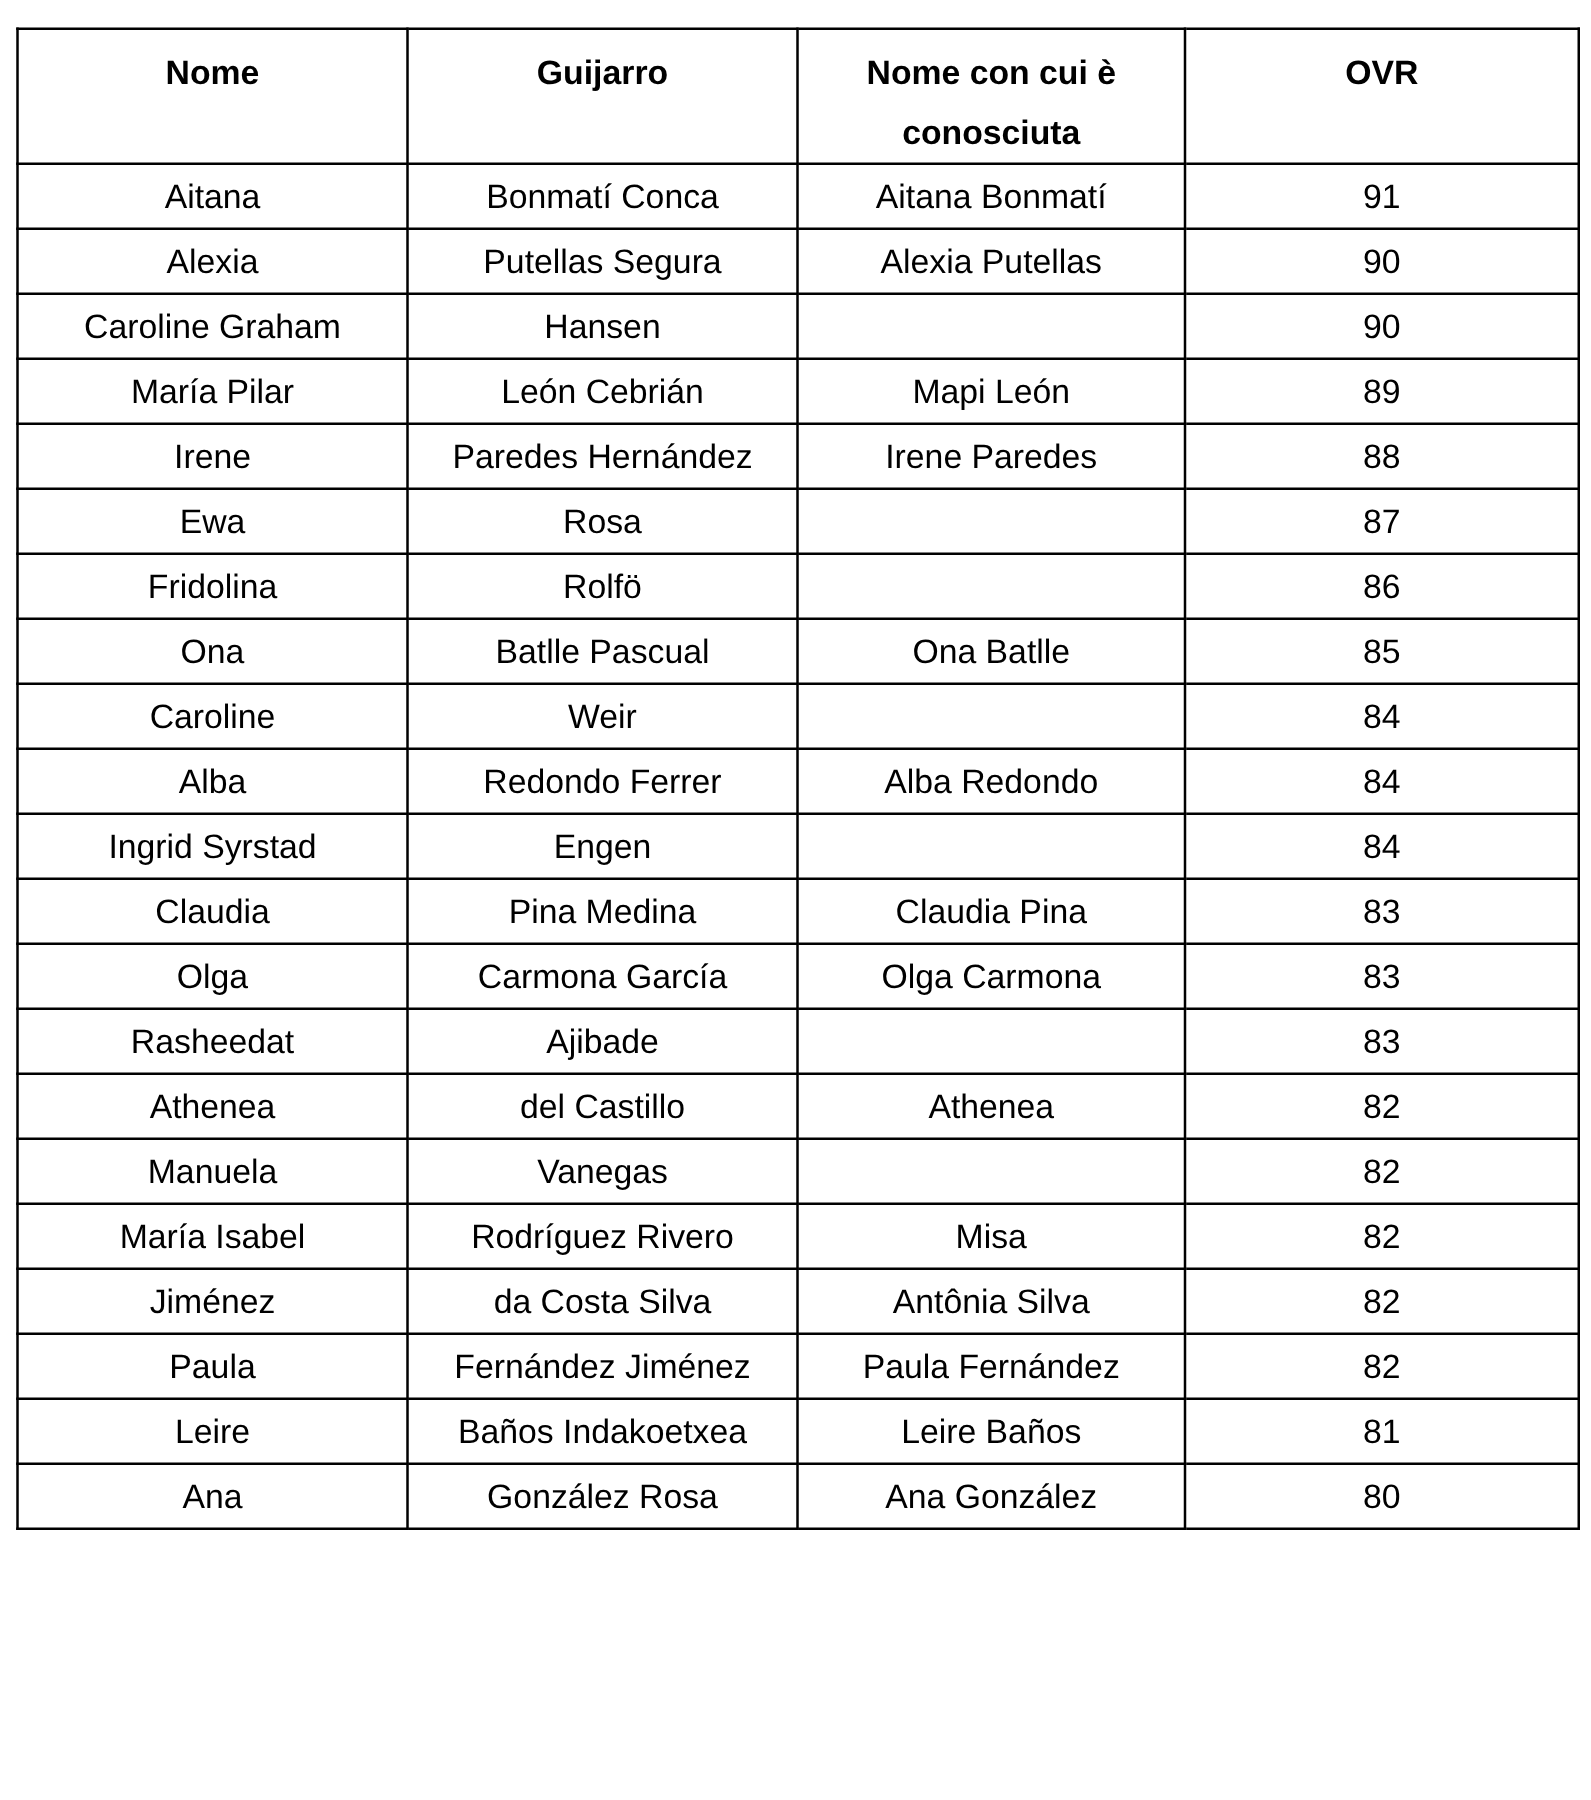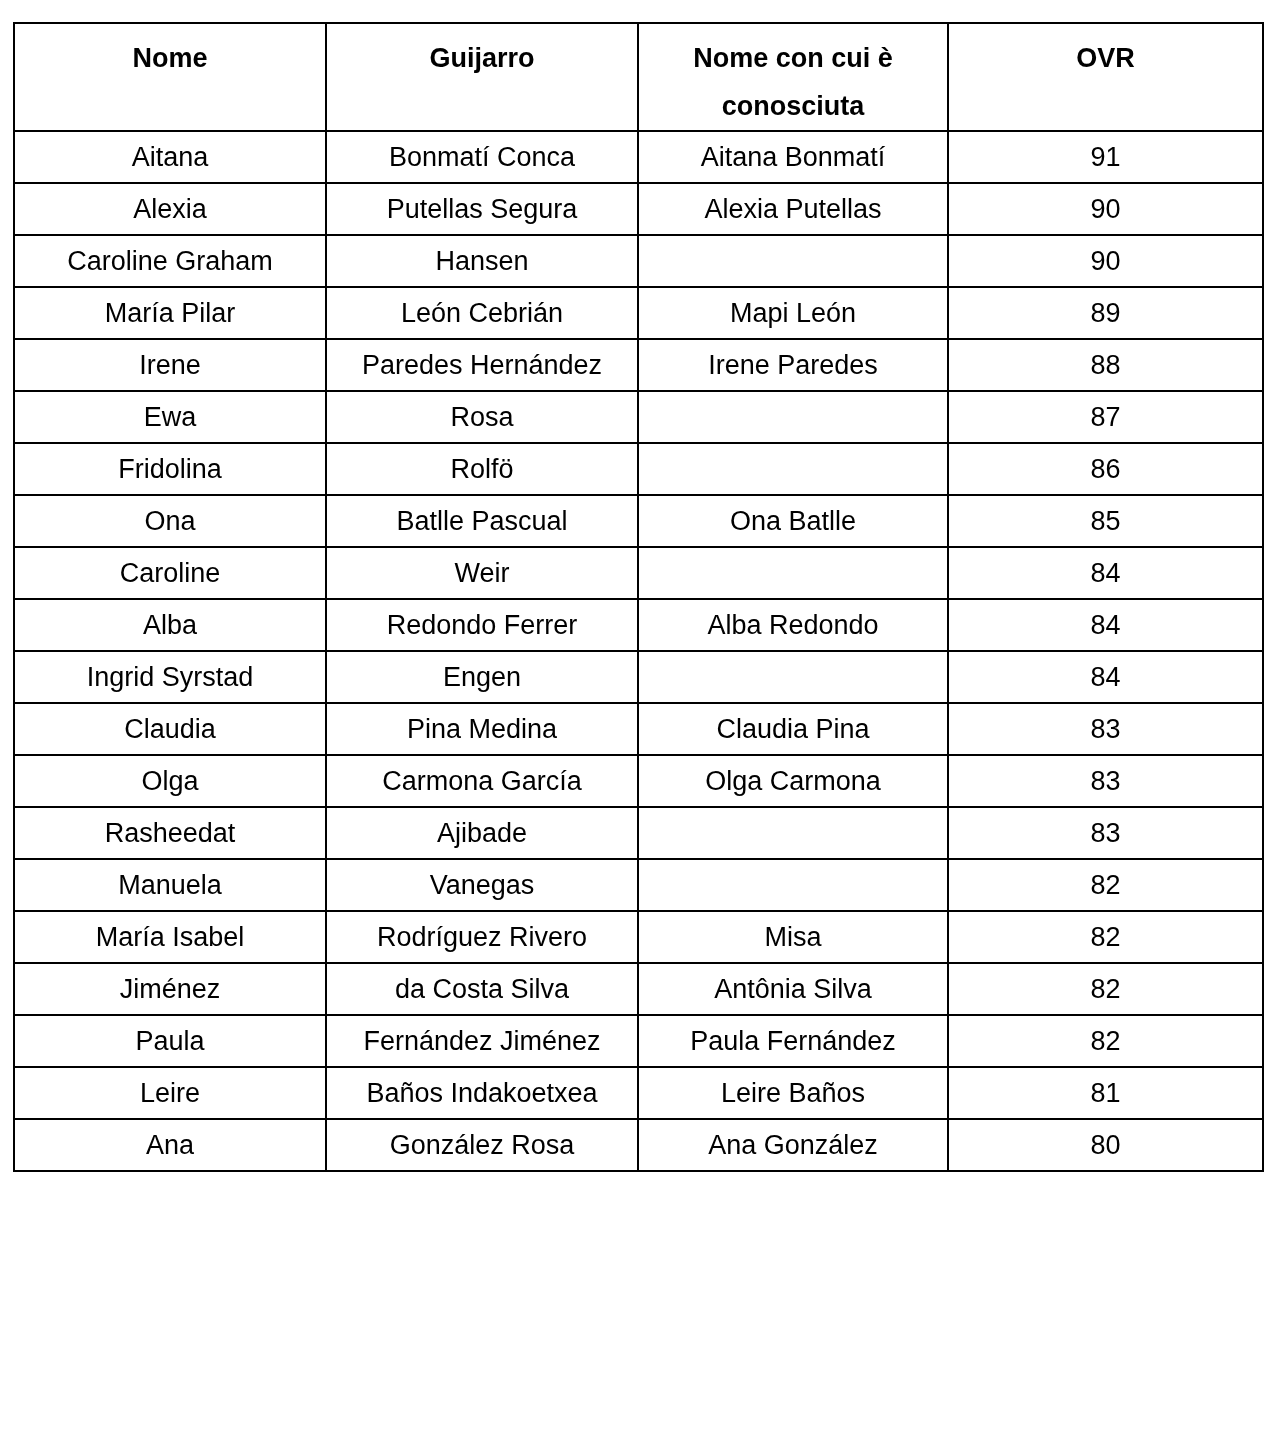--- a/index.html
+++ b/index.html
@@ -165,20 +165,26 @@
     <td>83</td>
   </tr>
 
   <tr>
     <td>Rasheedat</td>
     <td>Ajibade</td>
     <td></td>
     <td>83</td>
   </tr>
 
+  <tr>
+    <td>Athenea</td>
+    <td>del Castillo</td>
+    <td>Athenea</td>
+    <td>82</td>
+  </tr>
 
   <tr>
     <td>Manuela</td>
     <td>Vanegas</td>
     <td></td>
     <td>82</td>
   </tr>
 
   <tr>
     <td>María Isabel</td>

